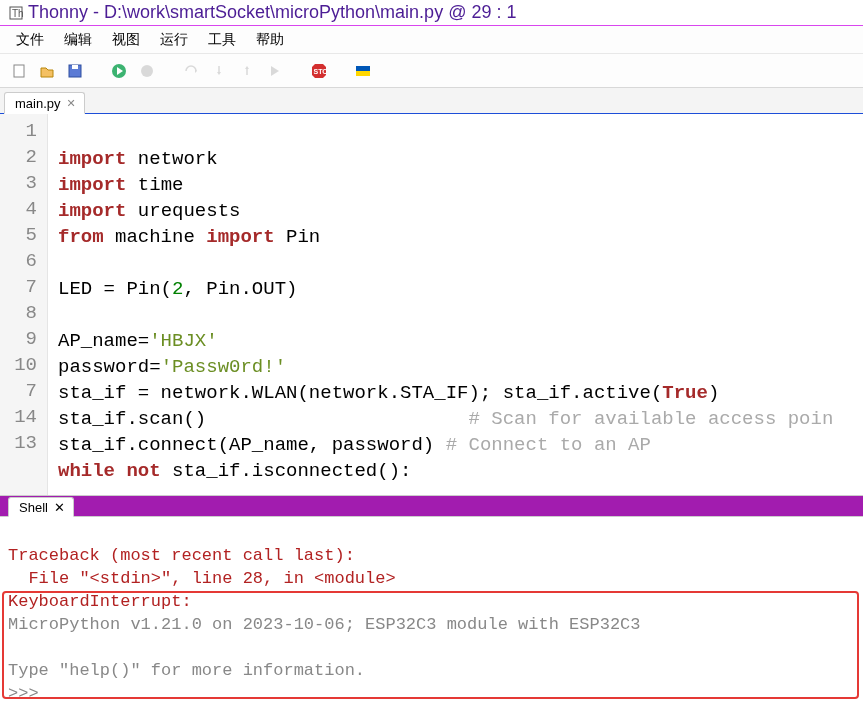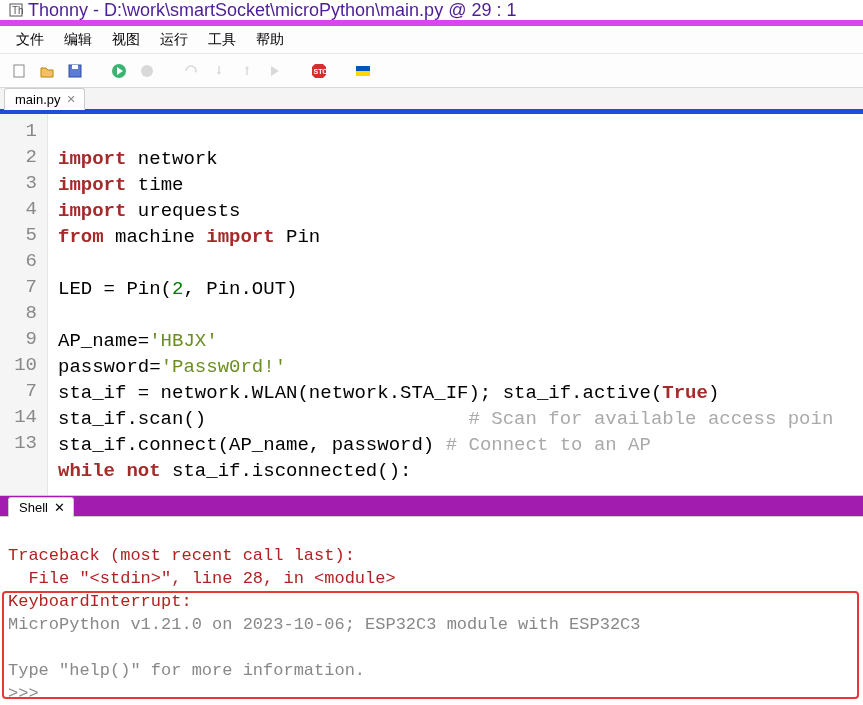--- a/index.html
+++ b/index.html
@@ -12,21 +12,21 @@
   overflow: hidden;
   display: flex;
   flex-direction: column;
 }
 .titlebar {
   height: 26px;
   display: flex;
   align-items: center;
   padding: 3px 8px;
   background: #fff;
-  border-bottom: 6px solid #d946ef;
+  border-bottom: 1px solid #d946ef;
 }
 .titlebar .icon { width:16px; height:16px; display:inline-flex; align-items:center; justify-content:center; margin-right:4px;}
 .titlebar .title { font-size: 18px; color: #4c1d95; }
 
 .menubar {
   height: 28px;
   display: flex;
   align-items: flex-end;
   padding: 0 6px;
   background: #fdfdfd;
@@ -62,21 +62,21 @@
   display: flex;
   flex-direction: column;
   min-height: 0;
 }
 .tabbar {
   height: 26px;
   background: #f4f4f4;
   display: flex;
   align-items: flex-end;
   padding: 0 4px;
-  border-bottom: 5px solid #1d4ed8;
+  border-bottom: 1px solid #1d4ed8;
 }
 .tab {
   background: #fff;
   border: 1px solid #ccc;
   border-bottom: 1px solid #fff;
   padding: 3px 8px 2px 10px;
   font-size: 13px;
   display: flex;
   align-items: center;
   gap: 6px;

